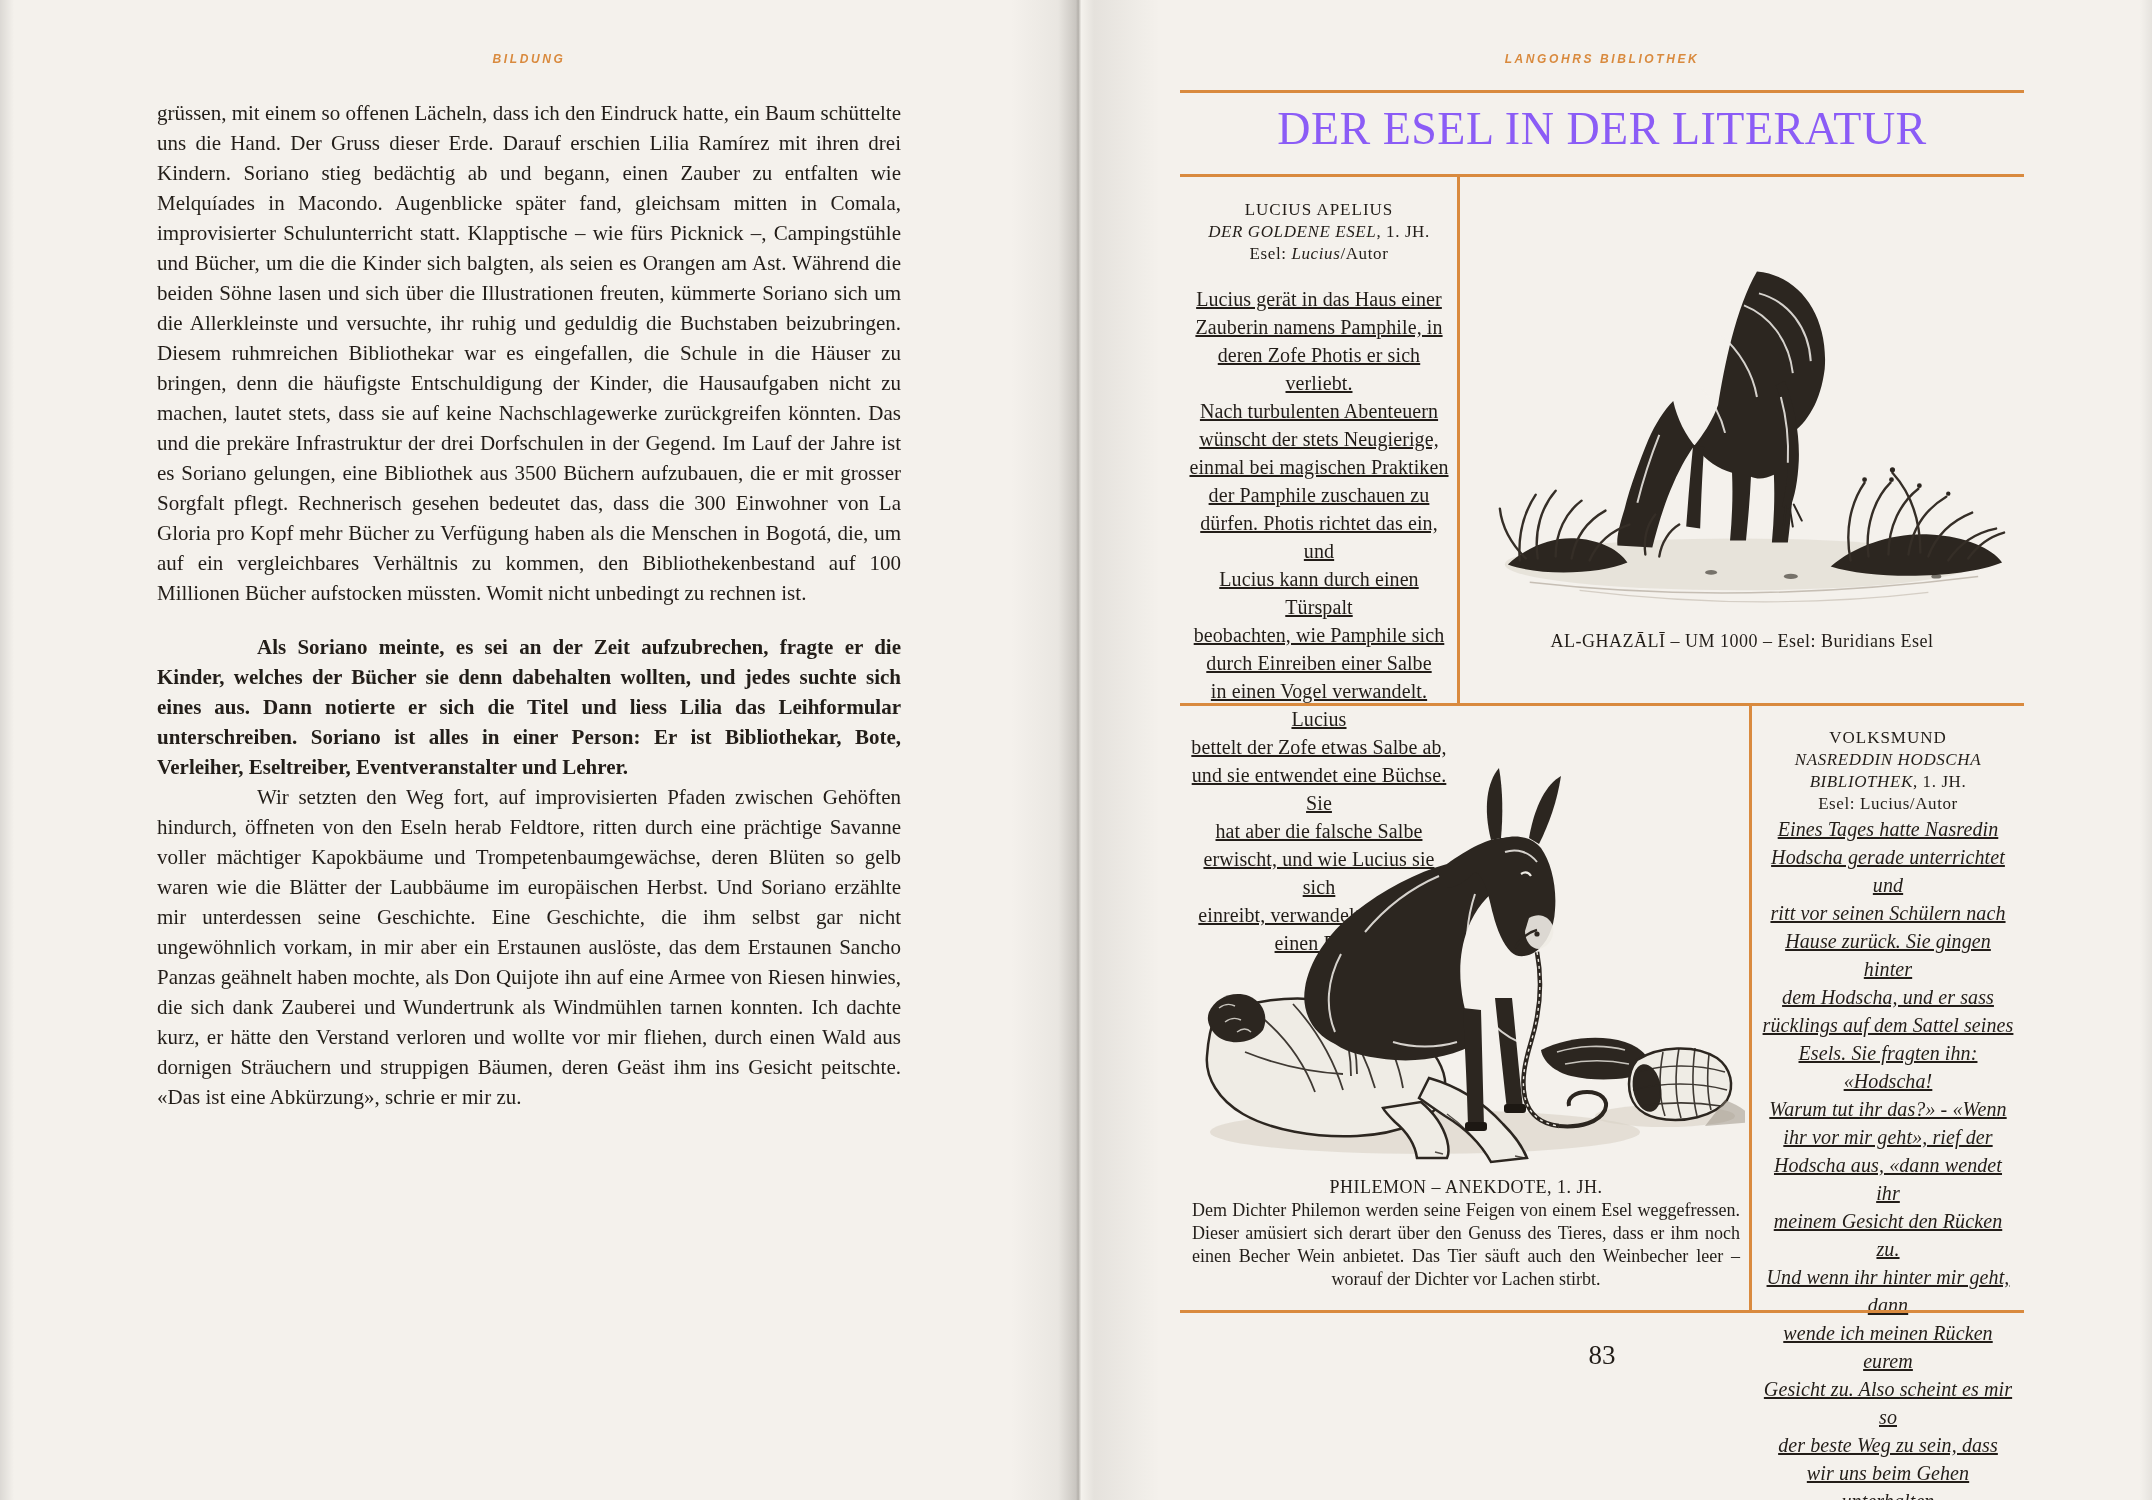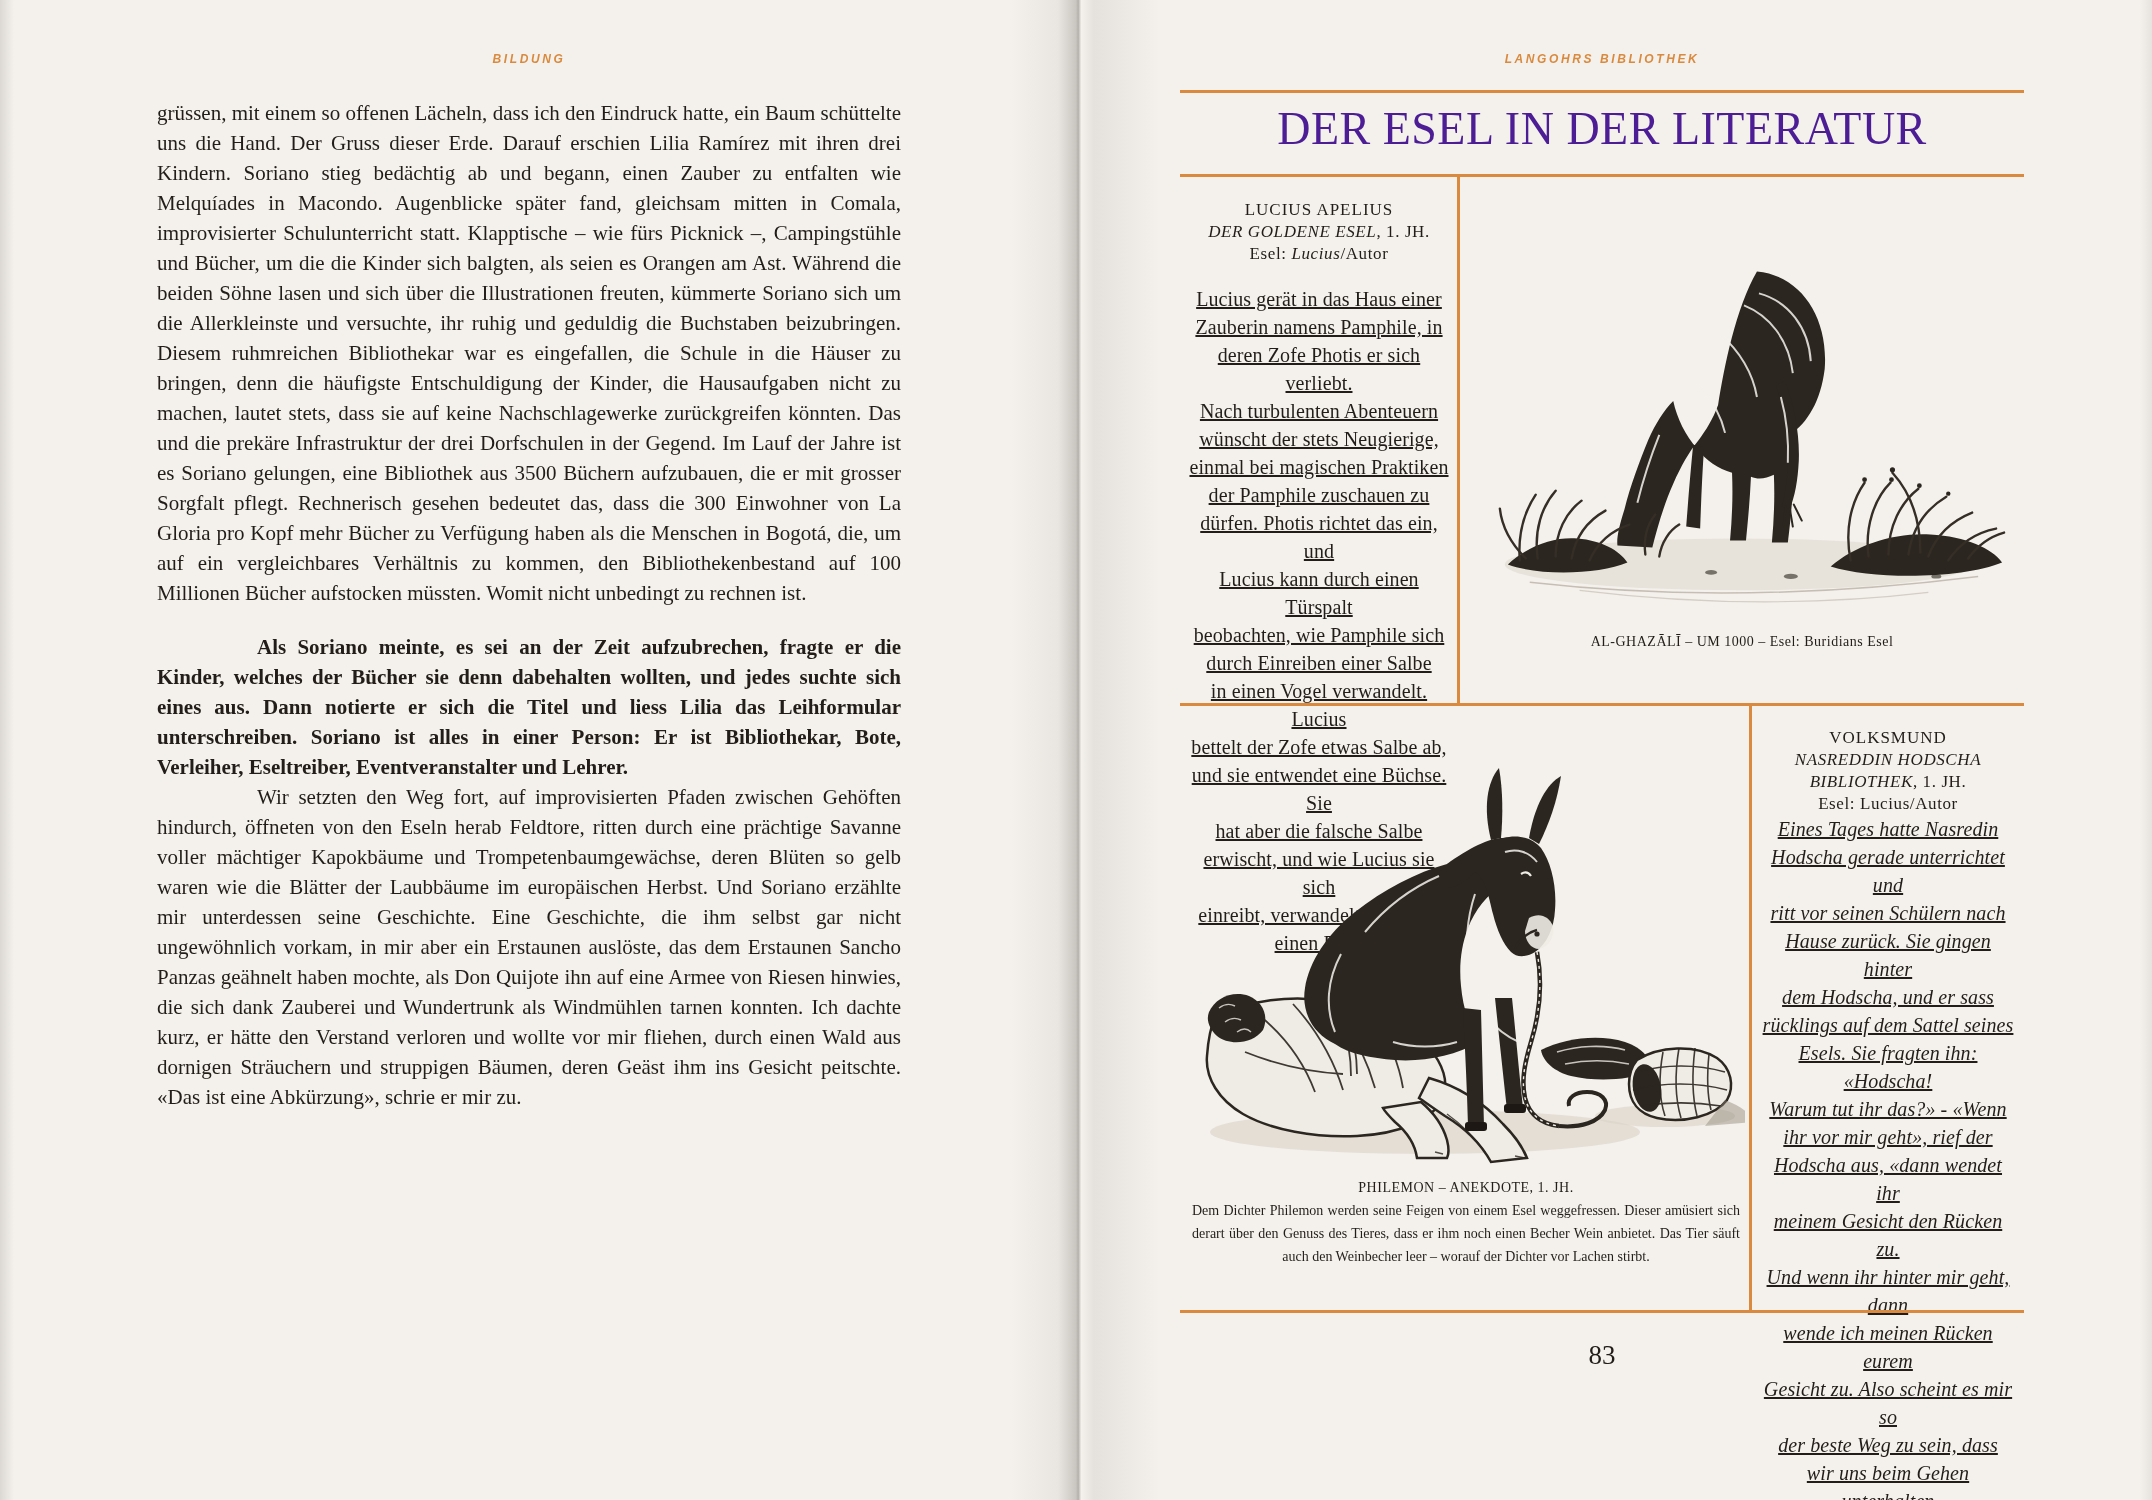--- a/index.html
+++ b/index.html
@@ -21,33 +21,33 @@
     font-size:21px;line-height:30px;text-align:justify;
     hyphens:auto;-webkit-hyphens:auto;color:#221d18;
   }
   .bodytext p{margin:0;}
   .bodytext p.gap{margin-top:24px;font-weight:bold;}
   .bodytext p.indent{text-indent:100px;}
   .credit{font-size:20px;text-align:center;color:#221d18;}
   .credit .it{font-style:italic;}
   
   .spread-title{
-    font-size:46px;letter-spacing:0.5px;text-align:center;color:#4c1d95;
+    font-size:46px;letter-spacing:0.5px;text-align:center;color:#8b5cf6;
     white-space:nowrap;
   }
   .hrule{background:#d98a3e;height:3px;}
   .vrule{background:#d98a3e;width:3px;}
   .bx{box-sizing:border-box;padding:0 8px;text-align:center;}
   .bx-head{font-size:17px;line-height:22px;letter-spacing:0.6px;margin:0 0 0 0;}
   .bx-head .it{font-style:italic;}
   .bx-body{font-size:20px;line-height:28px;white-space:pre-line;letter-spacing:0.1px;text-decoration:underline;}
   .bx-body.it{font-style:italic;}
   .mt20{margin-top:20px;}
   .mt25{margin-top:25px;}
-  .caption{font-size:14px;line-height:23px;text-align:center;color:#221d18;}
+  .caption{font-size:18px;line-height:23px;text-align:center;color:#221d18;}
   .caption .head{letter-spacing:0.5px;}
   .caption .just{text-align:justify;text-align-last:center;display:block;}
   .pagenum{font-size:27px;text-align:center;color:#221d18;}
   
   .spine{
     left:1010px;top:0;width:150px;height:1500px;pointer-events:none;
     background:linear-gradient(90deg,
       rgba(30,24,18,0) 0%,
       rgba(30,24,18,0.05) 32%,
       rgba(30,24,18,0.20) 44%,

